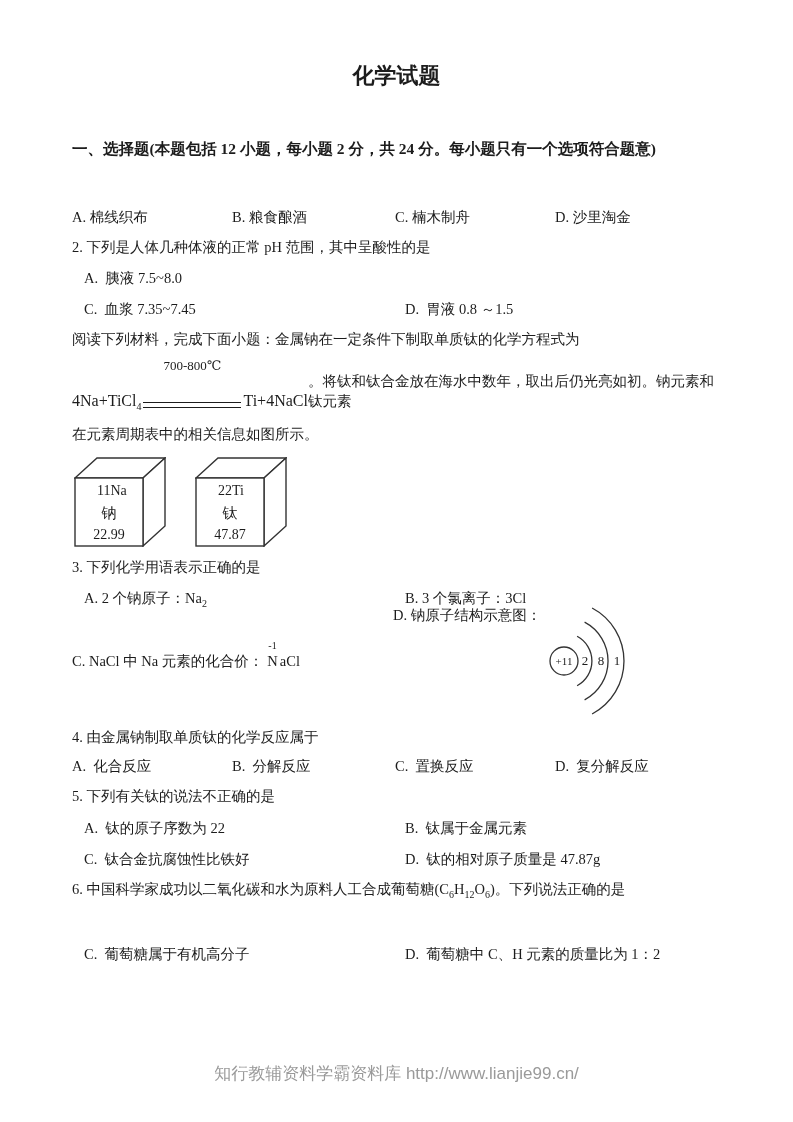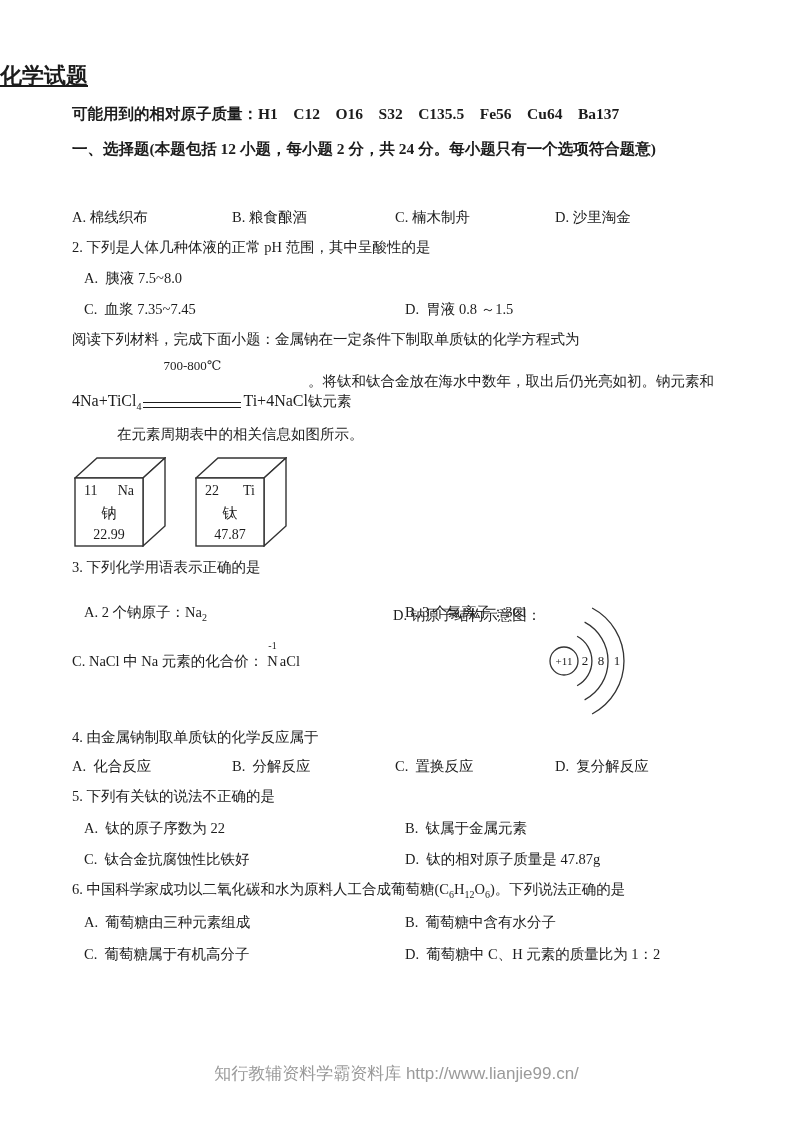--- a/index.html
+++ b/index.html
@@ -11,21 +11,21 @@
     font-family:"Liberation Serif","DejaVu Serif",serif;
     color:#1c1c1c;
     overflow:hidden;
   }
   .abs{position:absolute;left:72px;right:73px;}
   .t{white-space:pre-wrap;}
   .line{font-size:14.5px;line-height:20px;}
   .bold{font-weight:bold;font-size:15.5px;}
   .title{
     position:absolute;top:62px;left:0;right:0;
-    text-align:left;font-size:22px;font-weight:bold;line-height:28px;text-decoration:underline;
+    text-align:center;font-size:22px;font-weight:bold;line-height:28px;
   }
   
   .row4{display:grid;grid-template-columns:160px 163px 160px auto;}
   .row2{display:grid;grid-template-columns:321px auto;margin-left:12px;}
   .opt{font-size:14.5px;line-height:20px;white-space:pre-wrap;}
   sub{font-size:10px;line-height:0;}
   
   .eq-row{display:flex;align-items:flex-end;}
   .eq-chem{font-size:16px;line-height:20px;}
   .eq-arrow{display:inline-flex;flex-direction:column;align-items:center;margin:0 2px 3px 2px;gap:28px;}
@@ -34,21 +34,21 @@
   .eq-after{font-size:14.5px;line-height:20px;margin-bottom:0;white-space:pre-wrap;}
   
   .cubes{position:absolute;top:457px;left:74px;display:flex;gap:29px;}
   .cube{position:relative;width:92px;height:90px;}
   .cube svg{position:absolute;left:0;top:0;}
   .cube-text{
     position:absolute;left:1px;top:21px;width:68px;height:68px;
     display:flex;flex-direction:column;justify-content:space-between;
     box-sizing:border-box;padding:5px 0 4px 0;
   }
-  .cube-l1{display:flex;justify-content:space-between;padding:0 9px;font-size:14px;line-height:15px;}
+  .cube-l1{display:flex;justify-content:space-between;padding:0 22px;font-size:14px;line-height:15px;}
   .cube-l2{text-align:center;font-size:15px;line-height:16px;}
   .cube-l3{text-align:center;font-size:14px;line-height:15px;}
   
   .q3row{display:flex;align-items:center;}
   .q3c{width:321px;display:flex;align-items:center;}
   .q3d{display:flex;align-items:flex-start;}
   .vwrap{position:relative;display:inline-block;margin-left:4px;}
   .vsup{position:absolute;top:-10px;left:1px;font-size:10px;line-height:10px;}
   .vrest{margin-left:2px;}
   .atom-svg{margin-left:6px;}
@@ -58,21 +58,20 @@
     font-size:17px;color:#9a9a9a;line-height:22px;
   }
 </style>
 </head>
 <body>
 
 <div class="page">
 
   <div class="title t">化学试题</div>
 
-  <div class="abs line bold t" style="top:104px;">可能用到的相对原子质量：H1　C12　O16　S32　C135.5　Fe56　Cu64　Ba137</div>
 
   <div class="abs line bold t" style="top:139px;">一、选择题(本题包括 12 小题，每小题 2 分，共 24 分。每小题只有一个选项符合题意)</div>
 
   <div class="abs row4" style="top:207px;">
     <span class="opt">A. 棉线织布</span>
     <span class="opt">B. 粮食酿酒</span>
     <span class="opt">C. 楠木制舟</span>
     <span class="opt">D. 沙里淘金</span>
   </div>
 
@@ -90,21 +89,21 @@
   <div class="abs eq-row" style="top:358px;">
     <span class="eq-chem"><span>4Na+TiCl</span><sub>4</sub></span>
     <span class="eq-arrow">
       <span class="eq-cond t">700-800℃</span>
       <span class="eq-dline"></span>
     </span>
     <span class="eq-chem">Ti+4NaCl</span>
     <span class="eq-after t">。将钛和钛合金放在海水中数年，取出后仍光亮如初。钠元素和钛元素</span>
   </div>
 
-  <div class="abs line t" style="top:424px;margin-left:45px;">在元素周期表中的相关信息如图所示。</div>
+  <div class="abs line t" style="top:424px;">在元素周期表中的相关信息如图所示。</div>
 
   <div class="cubes">
     <div class="cube">
       <svg width="92" height="90" viewBox="0 0 92 90">
         <polygon points="1,21 69,21 91,1 23,1" fill="#ffffff" stroke="#333333" stroke-width="1.4"></polygon>
         <polygon points="69,21 91,1 91,69 69,89" fill="#ffffff" stroke="#333333" stroke-width="1.4"></polygon>
         <rect x="1" y="21" width="68" height="68" fill="#ffffff" stroke="#333333" stroke-width="1.4"></rect>
       </svg>
       <div class="cube-text">
         <div class="cube-l1">
@@ -126,21 +125,21 @@
           <span>22</span>
           <span>Ti</span>
         </div>
         <div class="cube-l2">钛</div>
         <div class="cube-l3">47.87</div>
       </div>
     </div>
   </div>
 
   <div class="abs line t" style="top:557px;">3. 下列化学用语表示正确的是</div>
-  <div class="abs row2" style="top:602px;">
+  <div class="abs row2" style="top:588px;">
     <span class="opt"><span class="t">A. 2 个钠原子：Na</span><sub>2</sub></span>
     <span class="opt">B. 3 个氯离子：3Cl</span>
   </div>
   <div class="abs q3row" style="top:605px;height:112px;">
     <span class="q3c opt">
       <span class="t">C. NaCl 中 Na 元素的化合价：</span>
       <span class="vwrap"><span class="vsup">-1</span><span>N</span></span>
       <span class="vrest">aCl</span>
     </span>
     <span class="q3d opt">
@@ -170,24 +169,20 @@
   <div class="abs row2" style="top:818px;">
     <span class="opt">A.  钛的原子序数为 22</span>
     <span class="opt">B.  钛属于金属元素</span>
   </div>
   <div class="abs row2" style="top:849px;">
     <span class="opt">C.  钛合金抗腐蚀性比铁好</span>
     <span class="opt">D.  钛的相对原子质量是 47.87g</span>
   </div>
 
   <div class="abs line t" style="top:879px;"><span>6. 中国科学家成功以二氧化碳和水为原料人工合成葡萄糖(C</span><sub>6</sub><span>H</span><sub>12</sub><span>O</span><sub>6</sub><span>)。下列说法正确的是</span></div>
-  <div class="abs row2" style="top:912px;">
-    <span class="opt">A.  葡萄糖由三种元素组成</span>
-    <span class="opt">B.  葡萄糖中含有水分子</span>
-  </div>
   <div class="abs row2" style="top:944px;">
     <span class="opt">C.  葡萄糖属于有机高分子</span>
     <span class="opt">D.  葡萄糖中 C、H 元素的质量比为 1：2</span>
   </div>
 
 
   <div class="footer t">知行教辅资料学霸资料库 http://www.lianjie99.cn/</div>
 
 </div>
 

